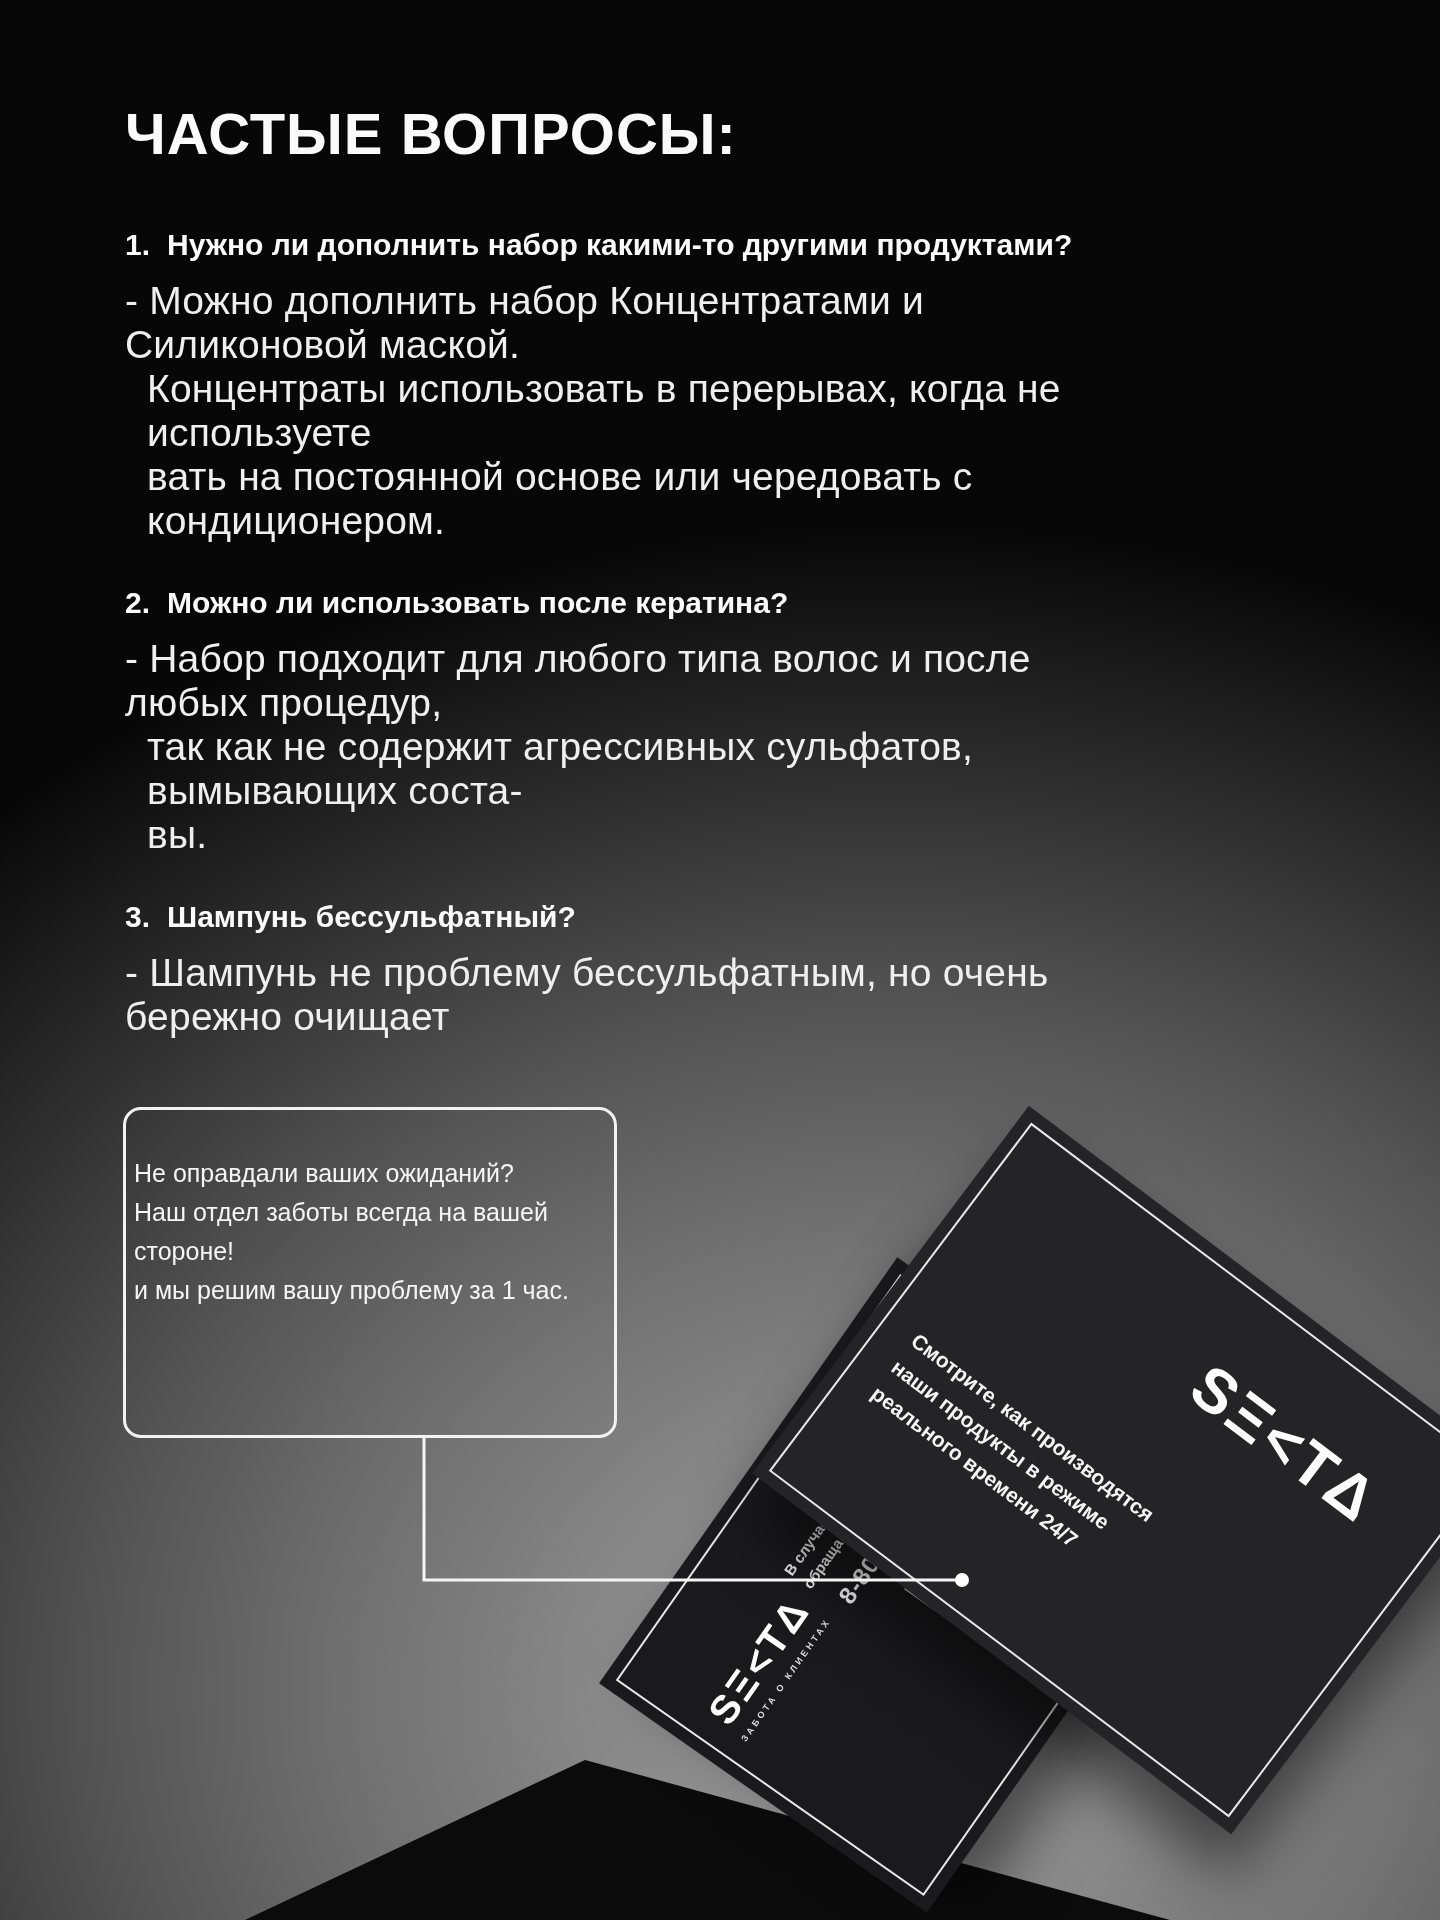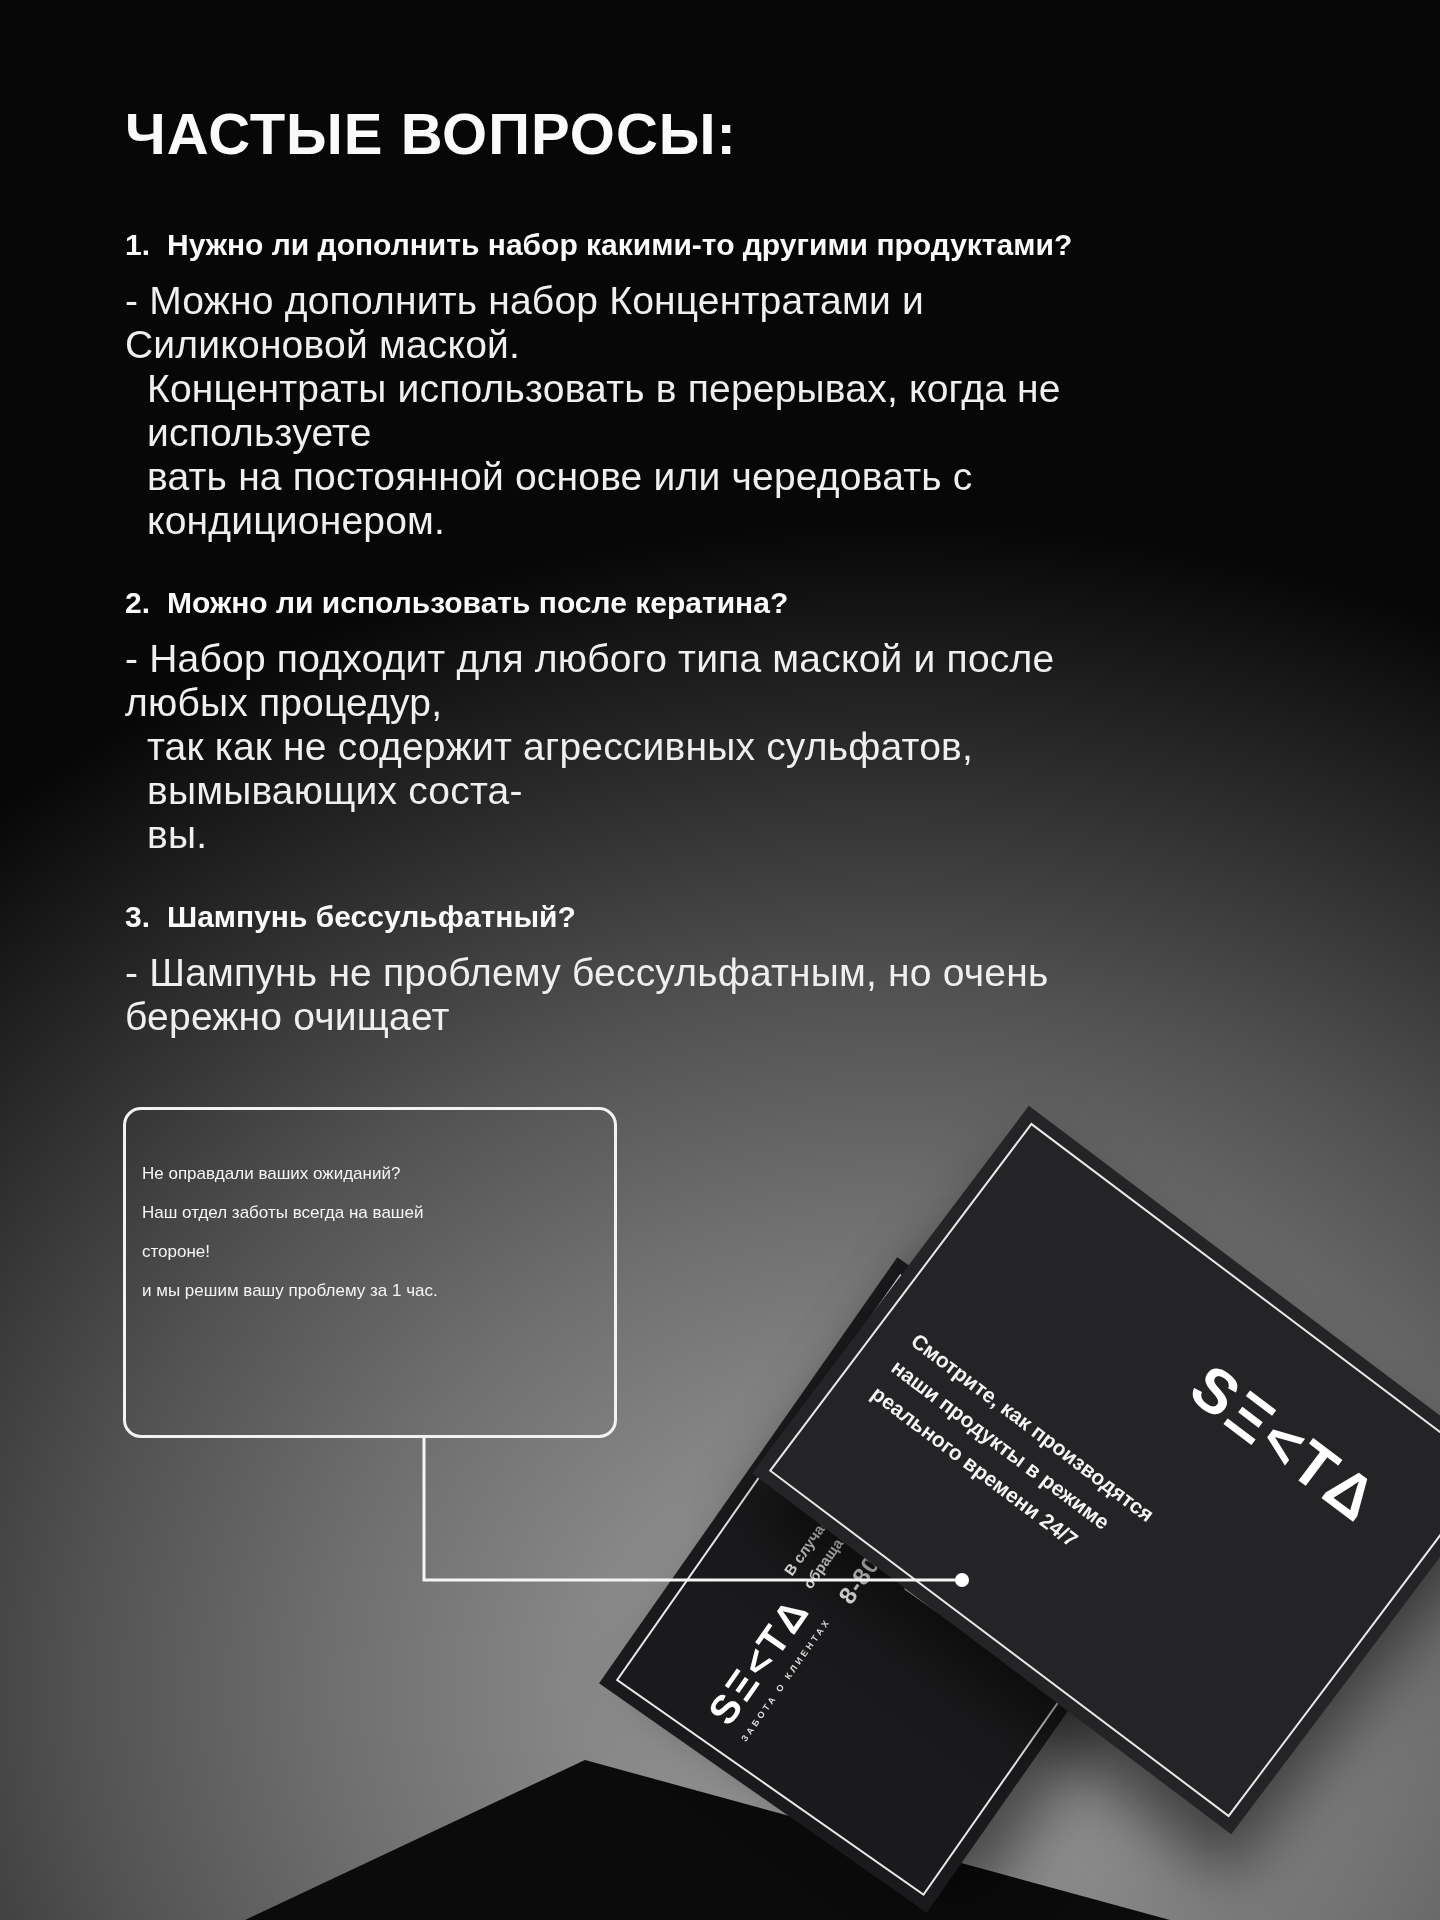--- a/index.html
+++ b/index.html
@@ -18,21 +18,21 @@
   .qa-item{margin-bottom:40px;}
   .q-row{display:flex;font-size:30px;font-weight:700;line-height:40px;margin-bottom:14px;color:#fafafa;}
   .q-num{width:42px;flex:0 0 42px;}
   .answer{font-size:39px;line-height:44px;font-weight:400;color:#efefef;letter-spacing:.2px;}
   .answer div:not(:first-child){padding-left:22px;}
   
   .care-box{
     position:absolute;left:123px;top:1107px;width:494px;height:331px;
     border:3px solid #f2f2f2;border-radius:18px;box-sizing:border-box;z-index:6;
   }
-  .care-lines{position:absolute;left:16px;top:44px;font-size:17px;line-height:39px;color:#f5f5f5;}
+  .care-lines{position:absolute;left:8px;top:44px;font-size:25px;line-height:39px;color:#f5f5f5;}
   .care-lines b{font-weight:400;}
   
   .overlay-svg{position:absolute;left:0;top:0;z-index:5;pointer-events:none;}
   
   .pedestal-svg{position:absolute;left:0;top:0;z-index:1;pointer-events:none;}
   
   .card{position:absolute;box-sizing:border-box;box-shadow:25px 35px 60px rgba(0,0,0,.5);}
   .card .inner{position:absolute;inset:12px;border:2px solid #e8e8e8;}
   .back-card{
     left:652px;top:1385px;width:520px;height:400px;background:#1a1a1c;
@@ -117,21 +117,21 @@
           <div>вать на постоянной основе или чередовать с кондиционером.</div>
         </div>
   </div>
 
   <div class="qa-item">
     <div class="q-row">
       <span class="q-num">2.</span>
       <span>Можно ли использовать после кератина?</span>
     </div>
     <div class="answer">
-          <div>- Набор подходит для любого типа маской и после любых процедур,</div>
+          <div>- Набор подходит для любого типа волос и после любых процедур,</div>
           <div>так как не содержит агрессивных сульфатов, вымывающих соста-</div>
           <div>вы.</div>
         </div>
   </div>
 
   <div class="qa-item">
     <div class="q-row">
       <span class="q-num">3.</span>
       <span>Шампунь бессульфатный?</span>
     </div>

